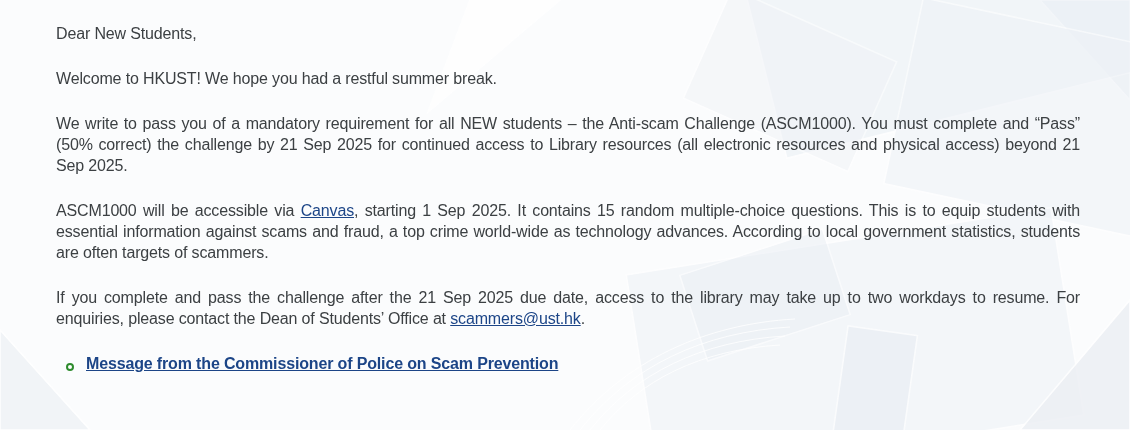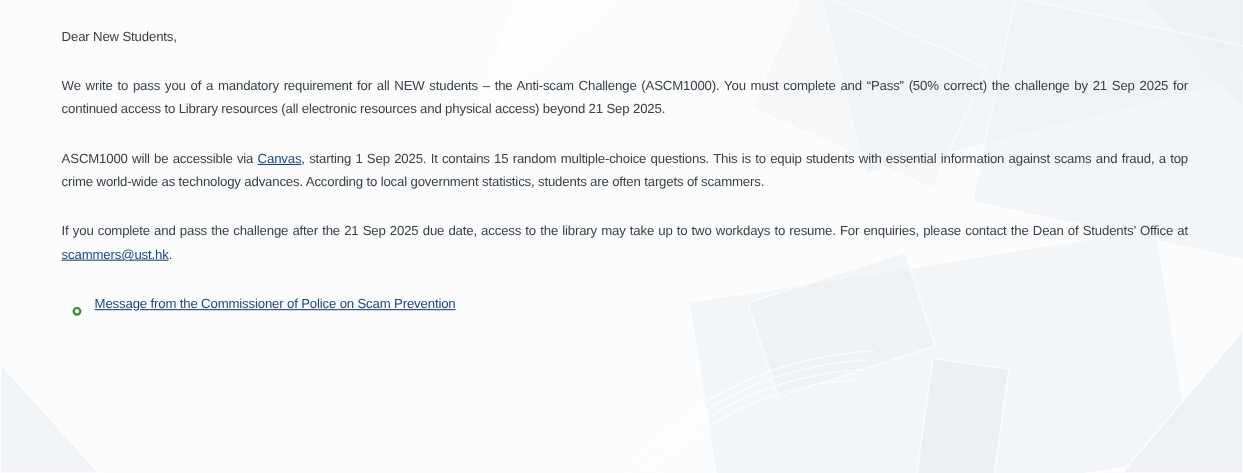--- a/index.html
+++ b/index.html
@@ -20,21 +20,21 @@
   .bg-svg {
     position: absolute;
     inset: 0;
     z-index: 0;
     pointer-events: none;
   }
   .email-body {
     position: relative;
     z-index: 1;
     padding: 23px 50px 0 56px;
-    font-size: 12px;
+    font-size: 16px;
     letter-spacing: -0.15px;
     line-height: 21px;
     color: var(--text-color, #3c4043);
   }
   .para {
     margin: 0 0 24px 0;
     text-align: justify;
   }
   .para strong { font-weight: normal; }
   a.doc-link {
@@ -42,22 +42,23 @@
     text-decoration: underline;
     cursor: pointer;
   }
   ul.gov-list {
     list-style: none;
     margin: 0;
     padding: 0 0 0 10px;
   }
   ul.gov-list li {
     display: flex;
-    align-items: flex-end;
+    align-items: center;
     margin: 0 0 10px 0;
+    font-weight: bold;
   }
   .bullet {
     flex: none;
     width: 4px;
     height: 4px;
     border: 2.5px solid var(--bullet-color, #2e8b2e);
     border-radius: 50%;
     background: #ffffff;
     margin: 6px 12px 0 0;
     display: inline-block;
@@ -84,20 +85,21 @@
     <g fill="none" stroke="#ffffff" stroke-width="1" opacity="0.8">
       <path d="M600,430 C640,380 700,350 780,345"></path>
       <path d="M590,430 C635,373 702,341 785,336"></path>
       <path d="M580,430 C630,366 704,332 790,327"></path>
       <path d="M570,430 C625,360 706,324 795,319"></path>
     </g>
   </svg>
 
   <div class="email-body">
       <p class="para"><span>Dear New Students,</span></p>
+      <p class="para"><span>Welcome to HKUST! We hope you had a restful summer break.</span></p>
       <p class="para"><span>We write to pass you of a </span><strong>mandatory requirement for all NEW students</strong><span> – the Anti-scam Challenge (ASCM1000). You must complete and “Pass” (50% correct) the challenge by 21 Sep 2025 for continued access to Library resources (all electronic resources and physical access) beyond 21 Sep 2025.</span></p>
       <p class="para"><span>ASCM1000 will be accessible via </span><a class="doc-link" href="#">Canvas</a><span>, starting 1 Sep 2025. It contains 15 random multiple-choice questions. This is to equip students with essential information against scams and fraud, a top crime world-wide as technology advances. According to local government statistics, students are often targets of scammers.</span></p>
       <p class="para"><span>If you complete and pass the challenge after the 21 Sep 2025 due date, access to the library may take up to two workdays to resume. For enquiries, please contact the Dean of Students’ Office at </span><a class="doc-link" href="#">scammers@ust.hk</a><span>.</span></p>
       <ul class="gov-list">
         <li>
           <span class="bullet"></span>
           <span><a class="doc-link" href="#">Message from the Commissioner of Police on Scam Prevention</a></span>
         </li>
       </ul>
     </div>

